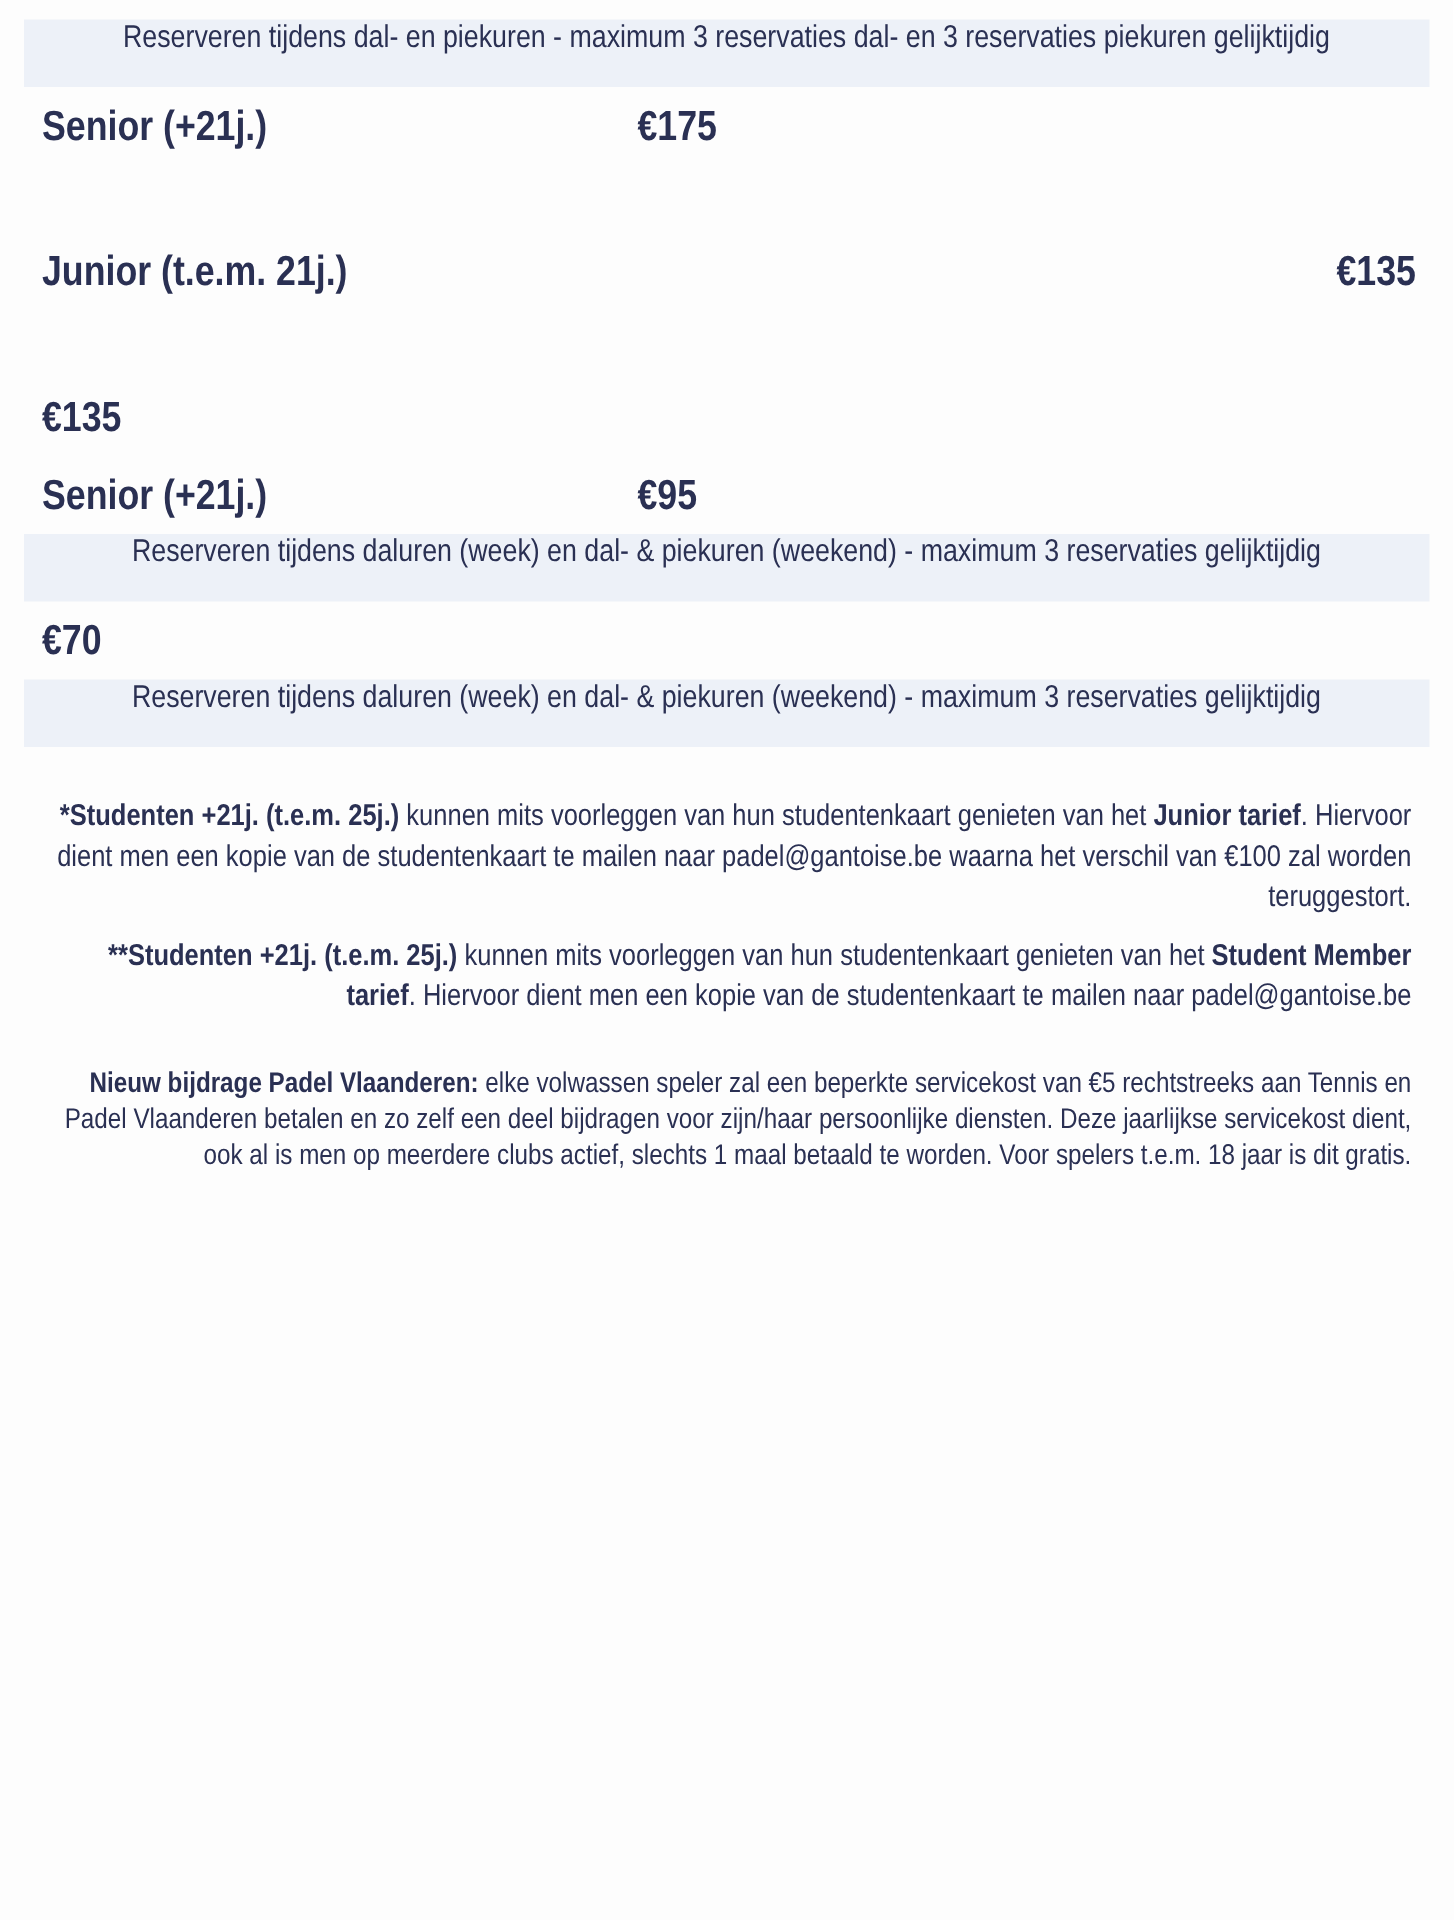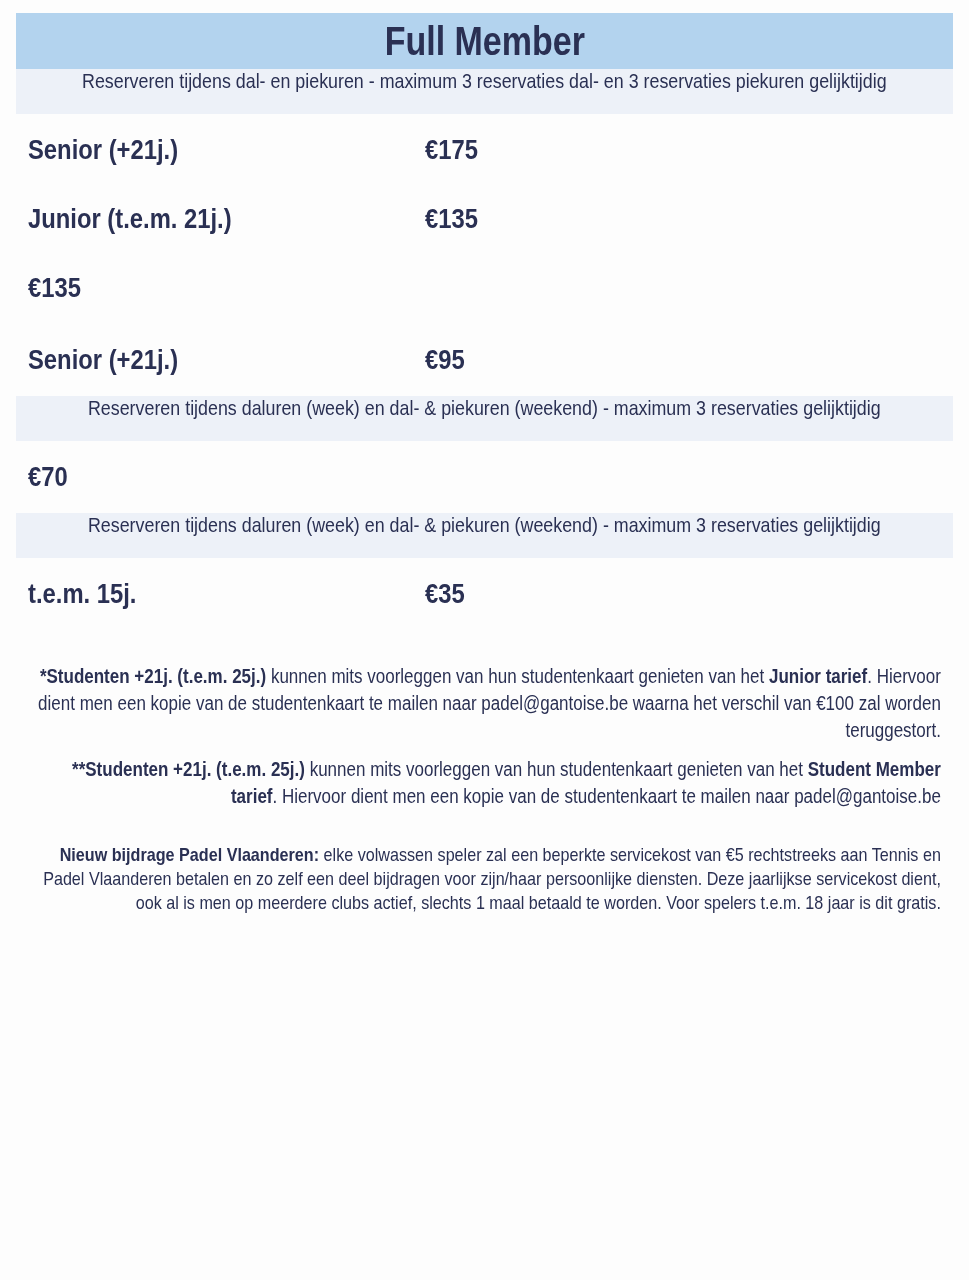--- a/index.html
+++ b/index.html
@@ -24,26 +24,26 @@
     font-weight:bold;font-size:40px;letter-spacing:0px;
     display:inline-block;transform:scaleX(0.85);white-space:nowrap;
   }
   .band-sub{
     height:45px;background:var(--subband);
     display:flex;align-items:flex-start;justify-content:center;
   }
   .band-sub .t{
     font-size:21px;display:inline-block;transform:scaleX(0.85);white-space:nowrap;
   }
-  .rows{padding:21px 0;}
+  .rows{padding:11px 0;}
   .row{
     height:30px;display:flex;align-items:center;padding-left:12px;
     font-weight:bold;font-size:28px;
   }
-  .row + .row{margin-top:39px;}
+  .row + .row{margin-top:67px;justify-content:space-between;}
   .row .label{width:397px;}
   .cx{display:inline-block;transform:scaleX(0.85);transform-origin:0 50%;white-space:nowrap;}
   sup{font-size:17px;line-height:0;}
   .notes{margin:33px 16px 0;padding-left:12px;text-align:right;}
   p.footnote{
     font-size:20px;line-height:27px;width:1074px;
     transform:scaleX(0.85);transform-origin:0 0;
     margin-bottom:12px;
   }
   p.footnote.second{margin-bottom:33px;}
@@ -52,23 +52,20 @@
     transform:scaleX(0.85);transform-origin:0 0;
   }
   b{font-weight:bold;}
 </style>
 </head>
 <body>
 
 <div class="page">
 
   <div class="section">
-    <div class="band-title">
-      <span class="t">Full Member</span>
-    </div>
     <div class="band-sub">
       <span class="t">Reserveren tijdens dal- en piekuren - maximum 3 reservaties dal- en 3 reservaties piekuren gelijktijdig</span>
     </div>
     <div class="rows">
       <div class="row">
         <span class="label"><span class="cx">Senior (+21j.)</span></span>
         <span class="price"><span class="cx">€175</span></span>
       </div>
       <div class="row">
         <span class="label"><span class="cx">Junior (t.e.m. 21j.)</span></span>
@@ -97,26 +94,20 @@
       <div class="row">
         <span class="price"><span class="cx">€70</span></span>
       </div>
     </div>
   </div>
 
   <div class="section">
     <div class="band-sub">
       <span class="t">Reserveren tijdens daluren (week) en dal- &amp; piekuren (weekend) - maximum 3 reservaties gelijktijdig</span>
     </div>
-    <div class="rows">
-      <div class="row">
-        <span class="label"><span class="cx">t.e.m. 15j.</span></span>
-        <span class="price"><span class="cx">€35</span></span>
-      </div>
-    </div>
   </div>
 
   <div class="notes">
     <p class="footnote"><b>*Studenten +21j. (t.e.m. 25j.) </b><span>kunnen mits voorleggen van hun studentenkaart genieten van het </span><b>Junior tarief</b><span>. Hiervoor dient men een kopie van de studentenkaart te mailen naar padel@gantoise.be waarna het verschil van €100 zal worden teruggestort.</span></p>
     <p class="footnote second"><b>**Studenten +21j. (t.e.m. 25j.) </b><span>kunnen mits voorleggen van hun studentenkaart genieten van het </span><b>Student Member tarief</b><span>. Hiervoor dient men een kopie van de studentenkaart te mailen naar padel@gantoise.be</span></p>
     <p class="smallnote"><b>Nieuw bijdrage Padel Vlaanderen: </b><span>elke volwassen speler zal een beperkte servicekost van €5 rechtstreeks aan Tennis en Padel Vlaanderen betalen en zo zelf een deel bijdragen voor zijn/haar persoonlijke diensten. Deze jaarlijkse servicekost dient, ook al is men op meerdere clubs actief, slechts 1 maal betaald te worden. Voor spelers t.e.m. 18 jaar is dit gratis.</span></p>
   </div>
 
 </div>
 

